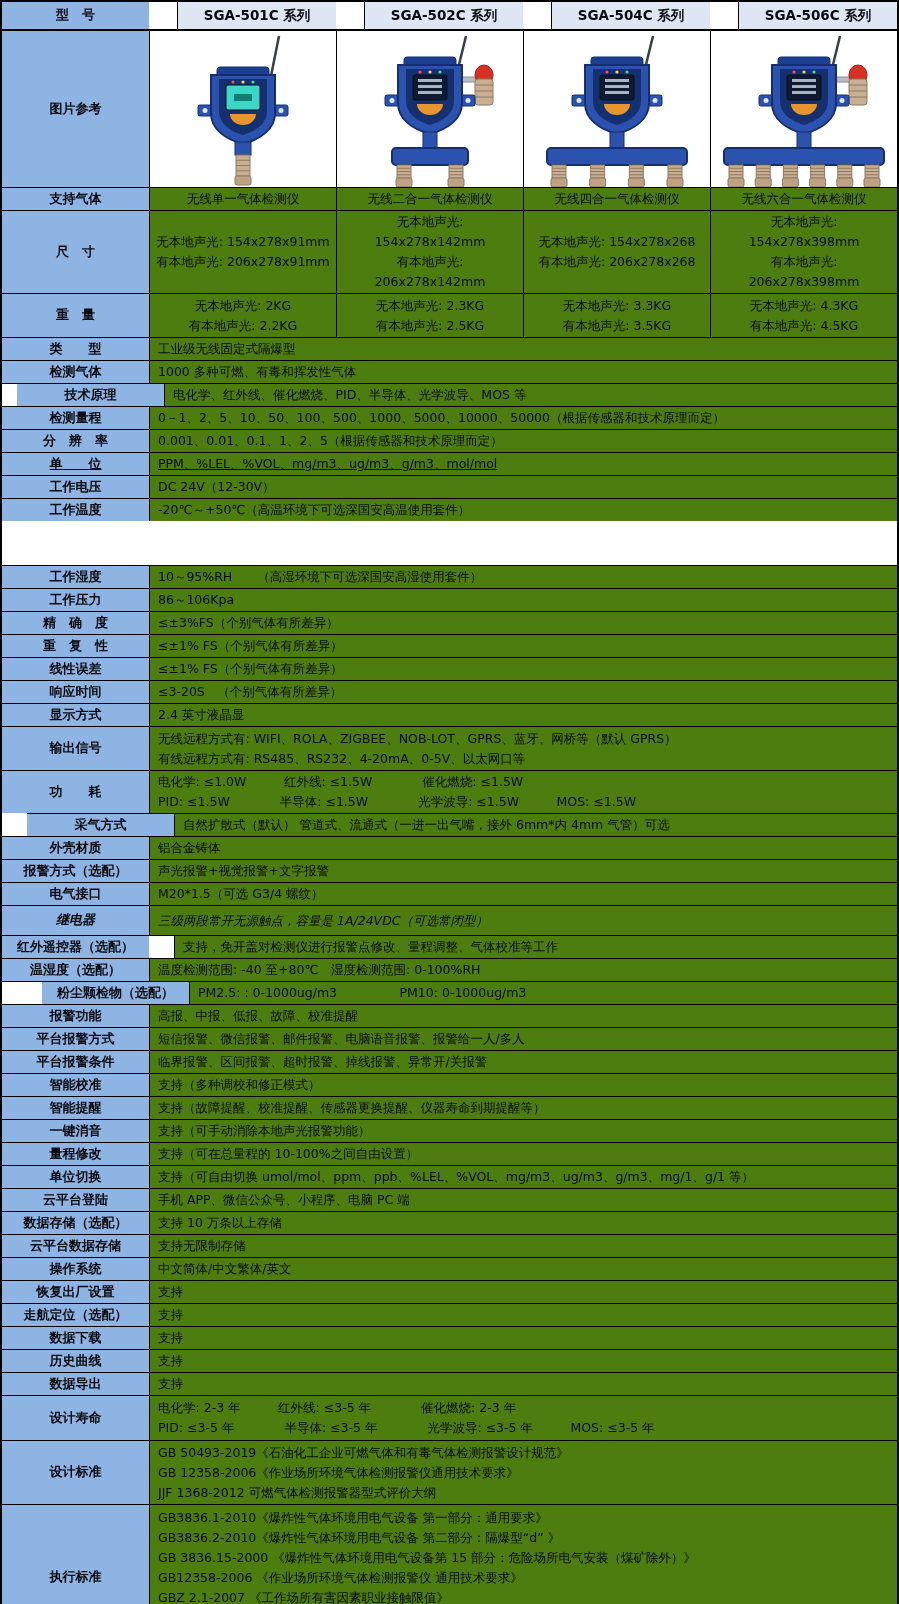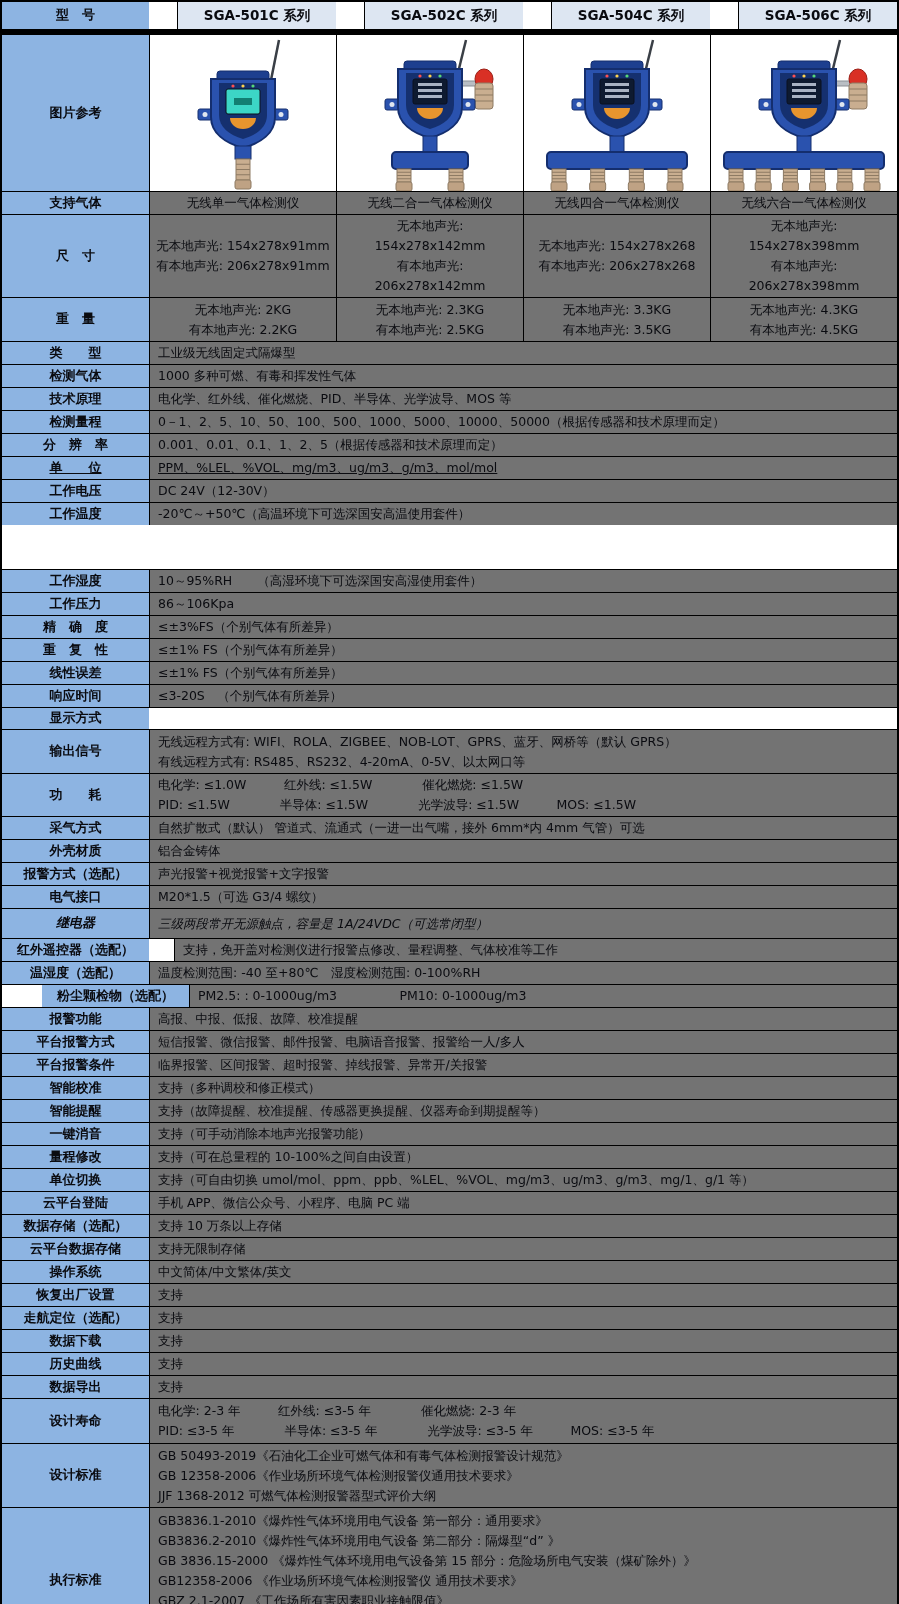--- a/index.html
+++ b/index.html
@@ -5,21 +5,21 @@
   html,body{margin:0;padding:0;background:#ffffff;}
   #spec-table{
     width:899px;
     box-sizing:border-box;
     border:2px solid #000;
     font-family:"DejaVu Sans","Liberation Sans",sans-serif;
     color:#0a0b10;
   }
   .row{display:grid;border-top:1px solid #000;}
   .row:first-child{border-top:none;}
-  .row.hdr{border-bottom:5px solid #000000;gap:28px;}
+  .row.hdr{border-bottom:1px solid #000000;gap:28px;}
   .row.cols{grid-template-columns:147px 1fr 1fr 1fr 1fr;}
   .row.span{grid-template-columns:147px 1fr;}
   .cell{
     border-left:1px solid #000;
     box-sizing:border-box;
     display:flex;flex-direction:column;justify-content:center;
     overflow:hidden;
   }
   .cell:first-child{border-left:none;}
   .label-cell{
@@ -27,21 +27,21 @@
     font-weight:bold;font-size:13px;
     align-items:center;text-align:center;
     padding:1px 2px;line-height:1.25;
   }
   .header-cell{
     background:#dde6f2;
     font-weight:bold;font-size:13.5px;
     align-items:center;text-align:center;
   }
   .value-cell{
-    background:#737373;
+    background:#4d7c0f;
     font-size:12.5px;line-height:1.6;
     padding:1px 8px;
     white-space:pre-wrap;
   }
   .value-cell.center{align-items:center;text-align:center;padding:1px 3px;}
   .img-cell{background:#ffffff;align-items:center;justify-content:center;}
   .img-cell svg{display:block;}
   .vline{display:block;}
 </style>
 </head>
@@ -247,21 +247,21 @@
       <div class="cell value-cell center"><span class="vline">无本地声光: 4.3KG</span><span class="vline">有本地声光: 4.5KG</span></div>
     </div>
     <div class="row span" style="min-height: 21px;">
       <div class="cell label-cell">类　　型</div>
       <div class="cell value-cell"><span class="vline">工业级无线固定式隔爆型</span></div>
     </div>
     <div class="row span" style="min-height: 21px;">
       <div class="cell label-cell">检测气体</div>
       <div class="cell value-cell"><span class="vline">1000 多种可燃、有毒和挥发性气体</span></div>
     </div>
-    <div class="row span" style="min-height: 21px;">
+    <div class="row span" style="min-height: 21px; padding-left: 15px;">
       <div class="cell label-cell">技术原理</div>
       <div class="cell value-cell"><span class="vline">电化学、红外线、催化燃烧、PID、半导体、光学波导、MOS 等</span></div>
     </div>
     <div class="row span" style="min-height: 21px;">
       <div class="cell label-cell">检测量程</div>
       <div class="cell value-cell"><span class="vline">0－1、2、5、10、50、100、500、1000、5000、10000、50000（根据传感器和技术原理而定）</span></div>
     </div>
     <div class="row span" style="min-height: 21px;">
       <div class="cell label-cell">分　辨　率</div>
       <div class="cell value-cell"><span class="vline">0.001、0.01、0.1、1、2、5（根据传感器和技术原理而定）</span></div>
@@ -297,30 +297,31 @@
     <div class="row span" style="min-height: 21px;">
       <div class="cell label-cell">线性误差</div>
       <div class="cell value-cell"><span class="vline">≤±1% FS（个别气体有所差异）</span></div>
     </div>
     <div class="row span" style="min-height: 21px;">
       <div class="cell label-cell">响应时间</div>
       <div class="cell value-cell"><span class="vline">≤3-20S　（个别气体有所差异）</span></div>
     </div>
     <div class="row span" style="min-height: 21px;">
       <div class="cell label-cell">显示方式</div>
+      <div class="cell value-cell"><span class="vline">2.4 英寸液晶显</span></div>
     </div>
     <div class="row span" style="min-height: 43px;">
       <div class="cell label-cell">输出信号</div>
       <div class="cell value-cell"><span class="vline">无线远程方式有: WIFI、ROLA、ZIGBEE、NOB-LOT、GPRS、蓝牙、网桥等（默认 GPRS）</span><span class="vline">有线远程方式有: RS485、RS232、4-20mA、0-5V、以太网口等</span></div>
     </div>
     <div class="row span" style="min-height: 42px;">
       <div class="cell label-cell">功　　耗</div>
       <div class="cell value-cell"><span class="vline">电化学: ≤1.0W　　　红外线: ≤1.5W　　　　催化燃烧: ≤1.5W</span><span class="vline">PID: ≤1.5W　　　　半导体: ≤1.5W　　　　光学波导: ≤1.5W　　　MOS: ≤1.5W</span></div>
     </div>
-    <div class="row span" style="min-height: 21px;">
+    <div class="row span" style="min-height: 21px; margin-left: 25px;">
       <div class="cell label-cell">采气方式</div>
       <div class="cell value-cell"><span class="vline">自然扩散式（默认） 管道式、流通式（一进一出气嘴，接外 6mm*内 4mm 气管）可选</span></div>
     </div>
     <div class="row span" style="min-height: 21px;">
       <div class="cell label-cell">外壳材质</div>
       <div class="cell value-cell"><span class="vline">铝合金铸体</span></div>
     </div>
     <div class="row span" style="min-height: 21px;">
       <div class="cell label-cell">报警方式（选配）</div>
       <div class="cell value-cell"><span class="vline">声光报警+视觉报警+文字报警</span></div>

